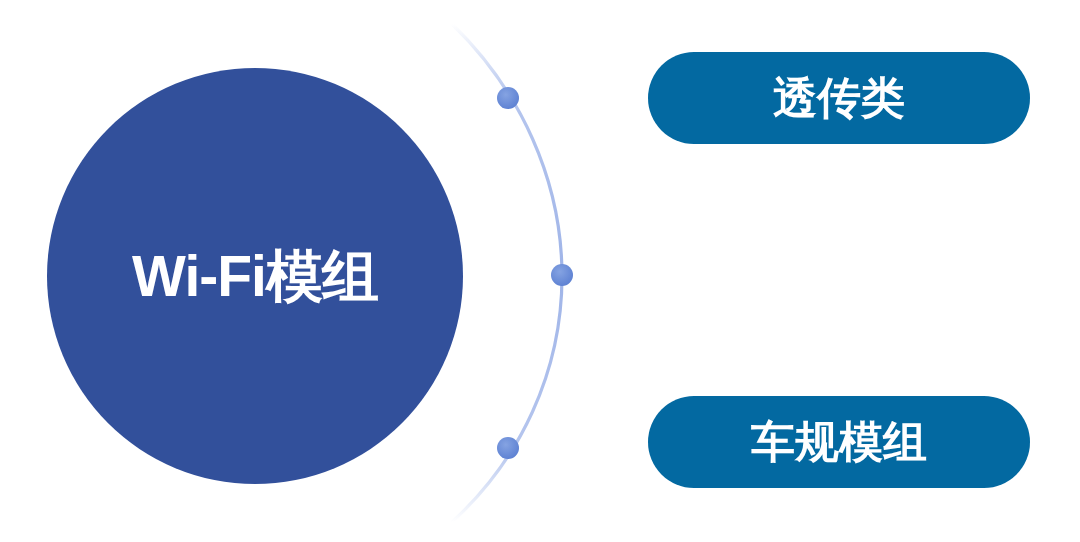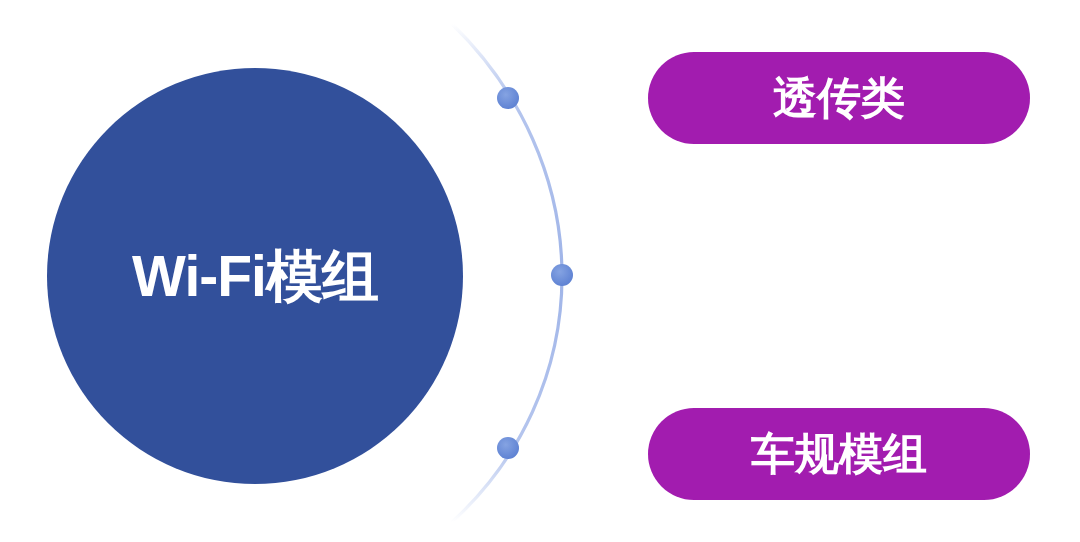--- a/index.html
+++ b/index.html
@@ -55,30 +55,30 @@
     pointer-events: none;
   }
 
   
   .pill {
     position: absolute;
     left: 648px;
     width: 382px;
     height: 92px;
     border-radius: 46px;
-    background: #a21caf;
+    background: #0369a1;
     display: flex;
     align-items: center;
     justify-content: center;
     box-sizing: border-box;
     cursor: pointer;
   }
   .pill-1 { top: 52px; }
   .pill-2 { top: 228px; }
-  .pill-3 { top: 408px; }
+  .pill-3 { top: 396px; }
 
   .pill-label {
     color: #ffffff;
     font-size: 44px;
     font-weight: bold;
     line-height: 1;
     white-space: nowrap;
     letter-spacing: 0px;
     user-select: none;
   }

